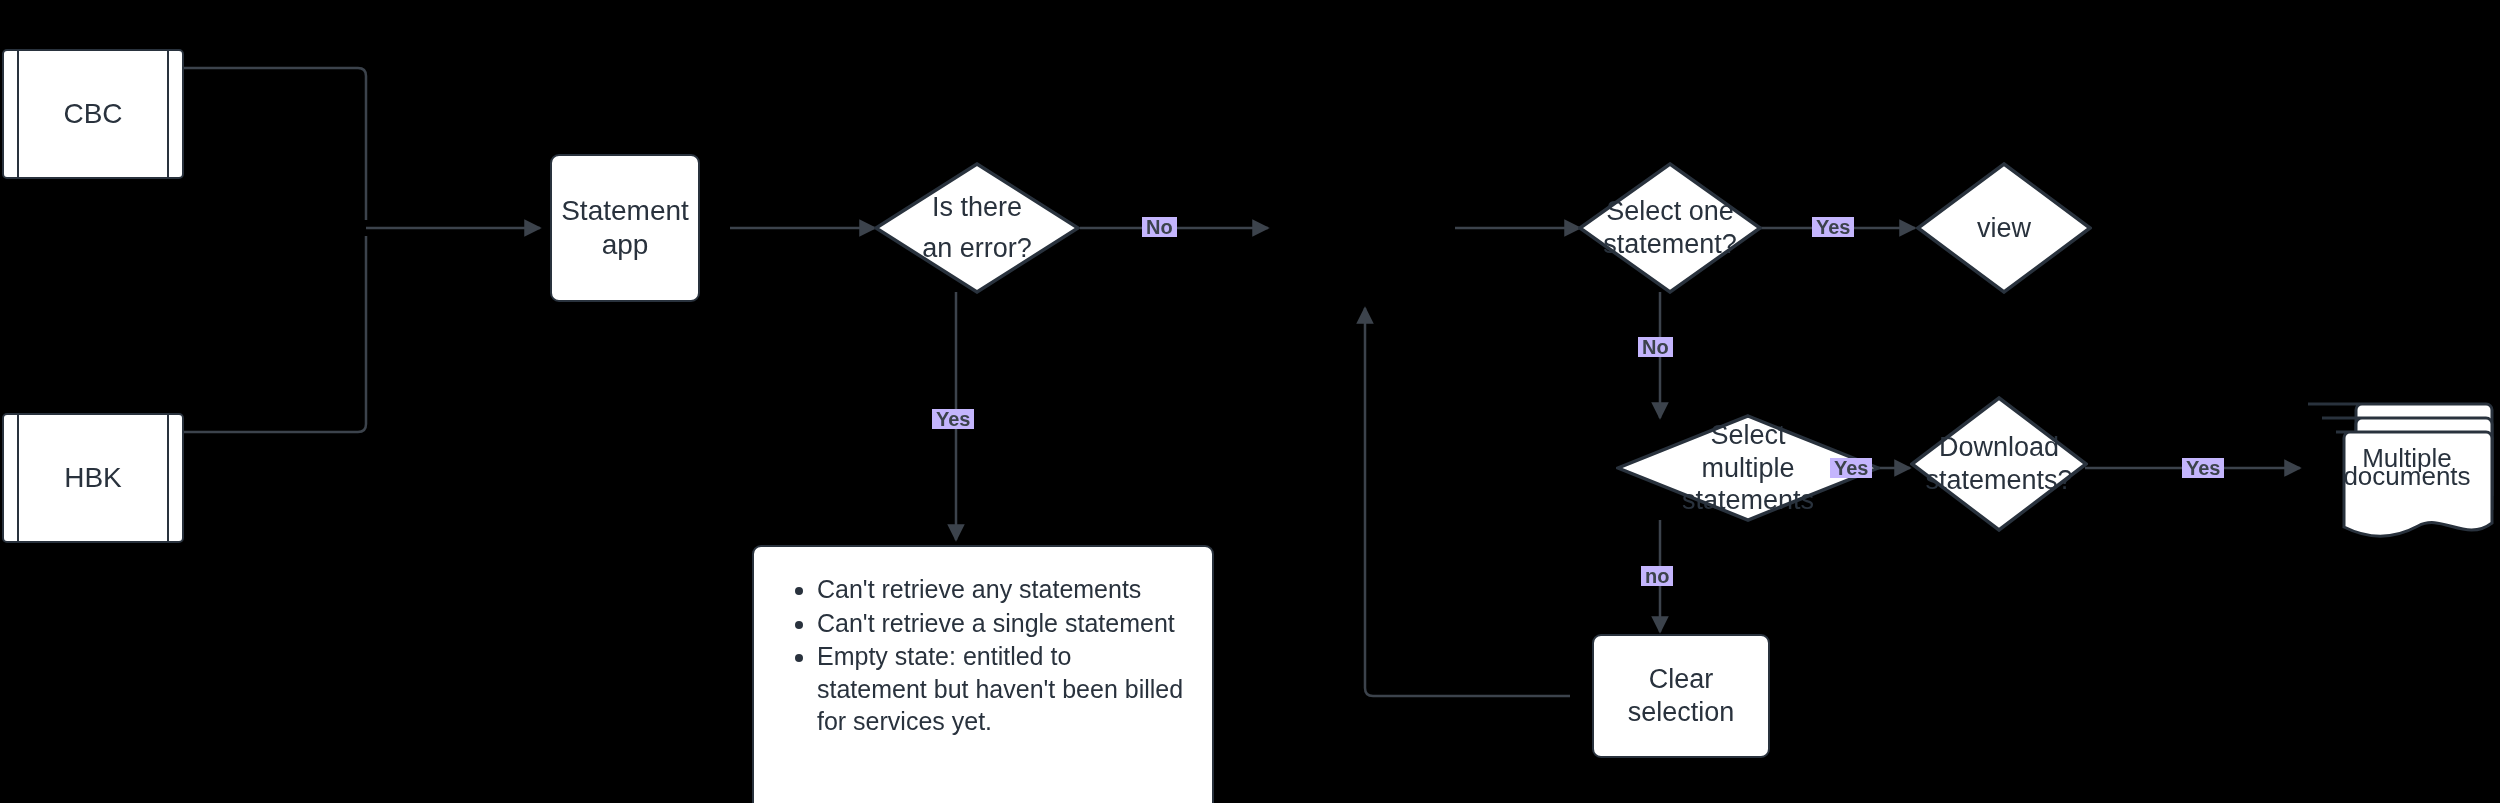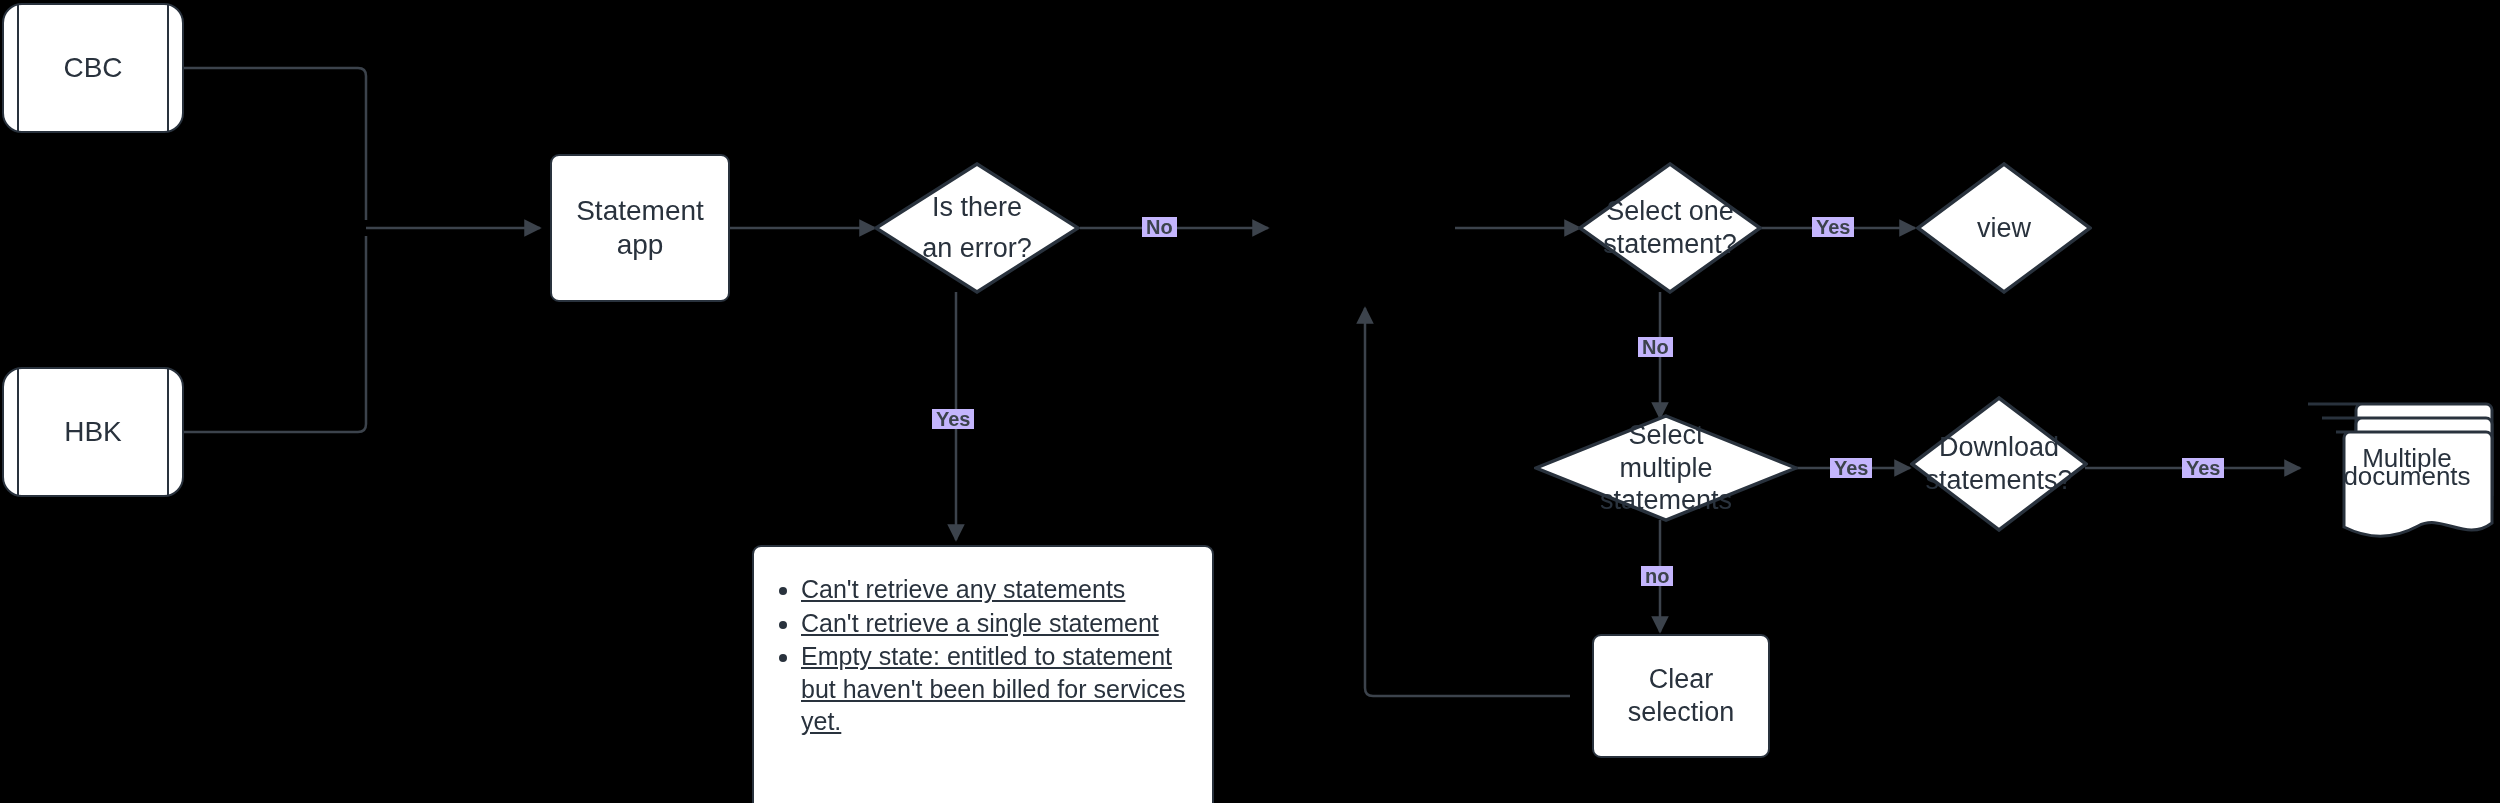--- a/index.html
+++ b/index.html
@@ -39,21 +39,22 @@
   
   .proc {
     background: #ffffff;
     border: 2.5px solid #29323d;
     border-radius: 9px;
   }
   
   .predef {
     background: #ffffff;
     border: 2.5px solid #29323d;
-    border-radius: 20px;
+    border-radius: 5px;
+    margin-top: 46px;
   }
   .predef .bar {
     position: absolute;
     top: 0;
     bottom: 0;
     width: 0;
     border-left: 2.5px solid #29323d;
   }
   .predef .bar.left  { left: 13px; }
   .predef .bar.right { right: 13px; }
@@ -96,22 +97,21 @@
   .notebox ul {
     margin: 0;
     padding: 0 0 0 21px;
     list-style: disc;
   }
   .notebox li {
     color: #29323d;
     font-size: 25px;
     line-height: 1.30;
     text-align: left;
-    margin: 0 0 1px 0;
-    text-decoration: underline;
+    margin: 0 0 1px 16px;
   }
   
   .edge-label {
     position: absolute;
     color: #3c434c;
     font-family: "Liberation Sans", sans-serif;
     font-size: 20px;
     font-weight: bold;
     background: #c4b5fd;
     padding: 0 4px;
@@ -168,21 +168,21 @@
     <span class="bar right"></span>
     <span>CBC</span>
   </div>
 
   <div class="node predef fs28" style="left:2px; top:367px; width:182px; height:130px;">
     <span class="bar left"></span>
     <span class="bar right"></span>
     <span>HBK</span>
   </div>
 
-  <div class="node proc fs28" style="left:550px; top:154px; width:180px; height:148px; flex-direction:column;">
+  <div class="node proc fs28" style="left:550px; top:154px; width:150px; height:148px; flex-direction:column;">
     <span>Statement</span>
     <span>app</span>
   </div>
 
   <div class="node diamond fs27" style="left:874px; top:162px; width:206px; height:132px; flex-direction:column;gap:8px;">
     <svg class="dia-shape" viewBox="0 0 206 132" preserveAspectRatio="none">
       <polygon points="103,2 204,66 103,130 2,66" fill="#ffffff" stroke="#29323d" stroke-width="3.5"></polygon>
     </svg>
     <span class="dia-label">Is there</span>
     <span class="dia-label">an error?</span>
@@ -205,21 +205,21 @@
   </div>
 
   <div class="node diamond fs27" style="left:1578px; top:162px; width:184px; height:132px; flex-direction:column;">
     <svg class="dia-shape" viewBox="0 0 184 132" preserveAspectRatio="none">
       <polygon points="92,2 182,66 92,130 2,66" fill="#ffffff" stroke="#29323d" stroke-width="3.5"></polygon>
     </svg>
     <span class="dia-label">Select one</span>
     <span class="dia-label">statement?</span>
   </div>
 
-  <div class="node diamond fs27" style="left:1534px; top:414px; width:264px; height:108px; flex-direction:column;">
+  <div class="node diamond fs27" style="left:1616px; top:414px; width:264px; height:108px; flex-direction:column;">
     <svg class="dia-shape" viewBox="0 0 264 108" preserveAspectRatio="none">
       <polygon points="132,2 262,54 132,106 2,54" fill="#ffffff" stroke="#29323d" stroke-width="3.5"></polygon>
     </svg>
     <span class="dia-label">Select</span>
     <span class="dia-label">multiple</span>
     <span class="dia-label">statements</span>
   </div>
 
   <div class="node diamond fs27" style="left:1910px; top:396px; width:178px; height:136px; flex-direction:column;">
     <svg class="dia-shape" viewBox="0 0 178 136" preserveAspectRatio="none">

